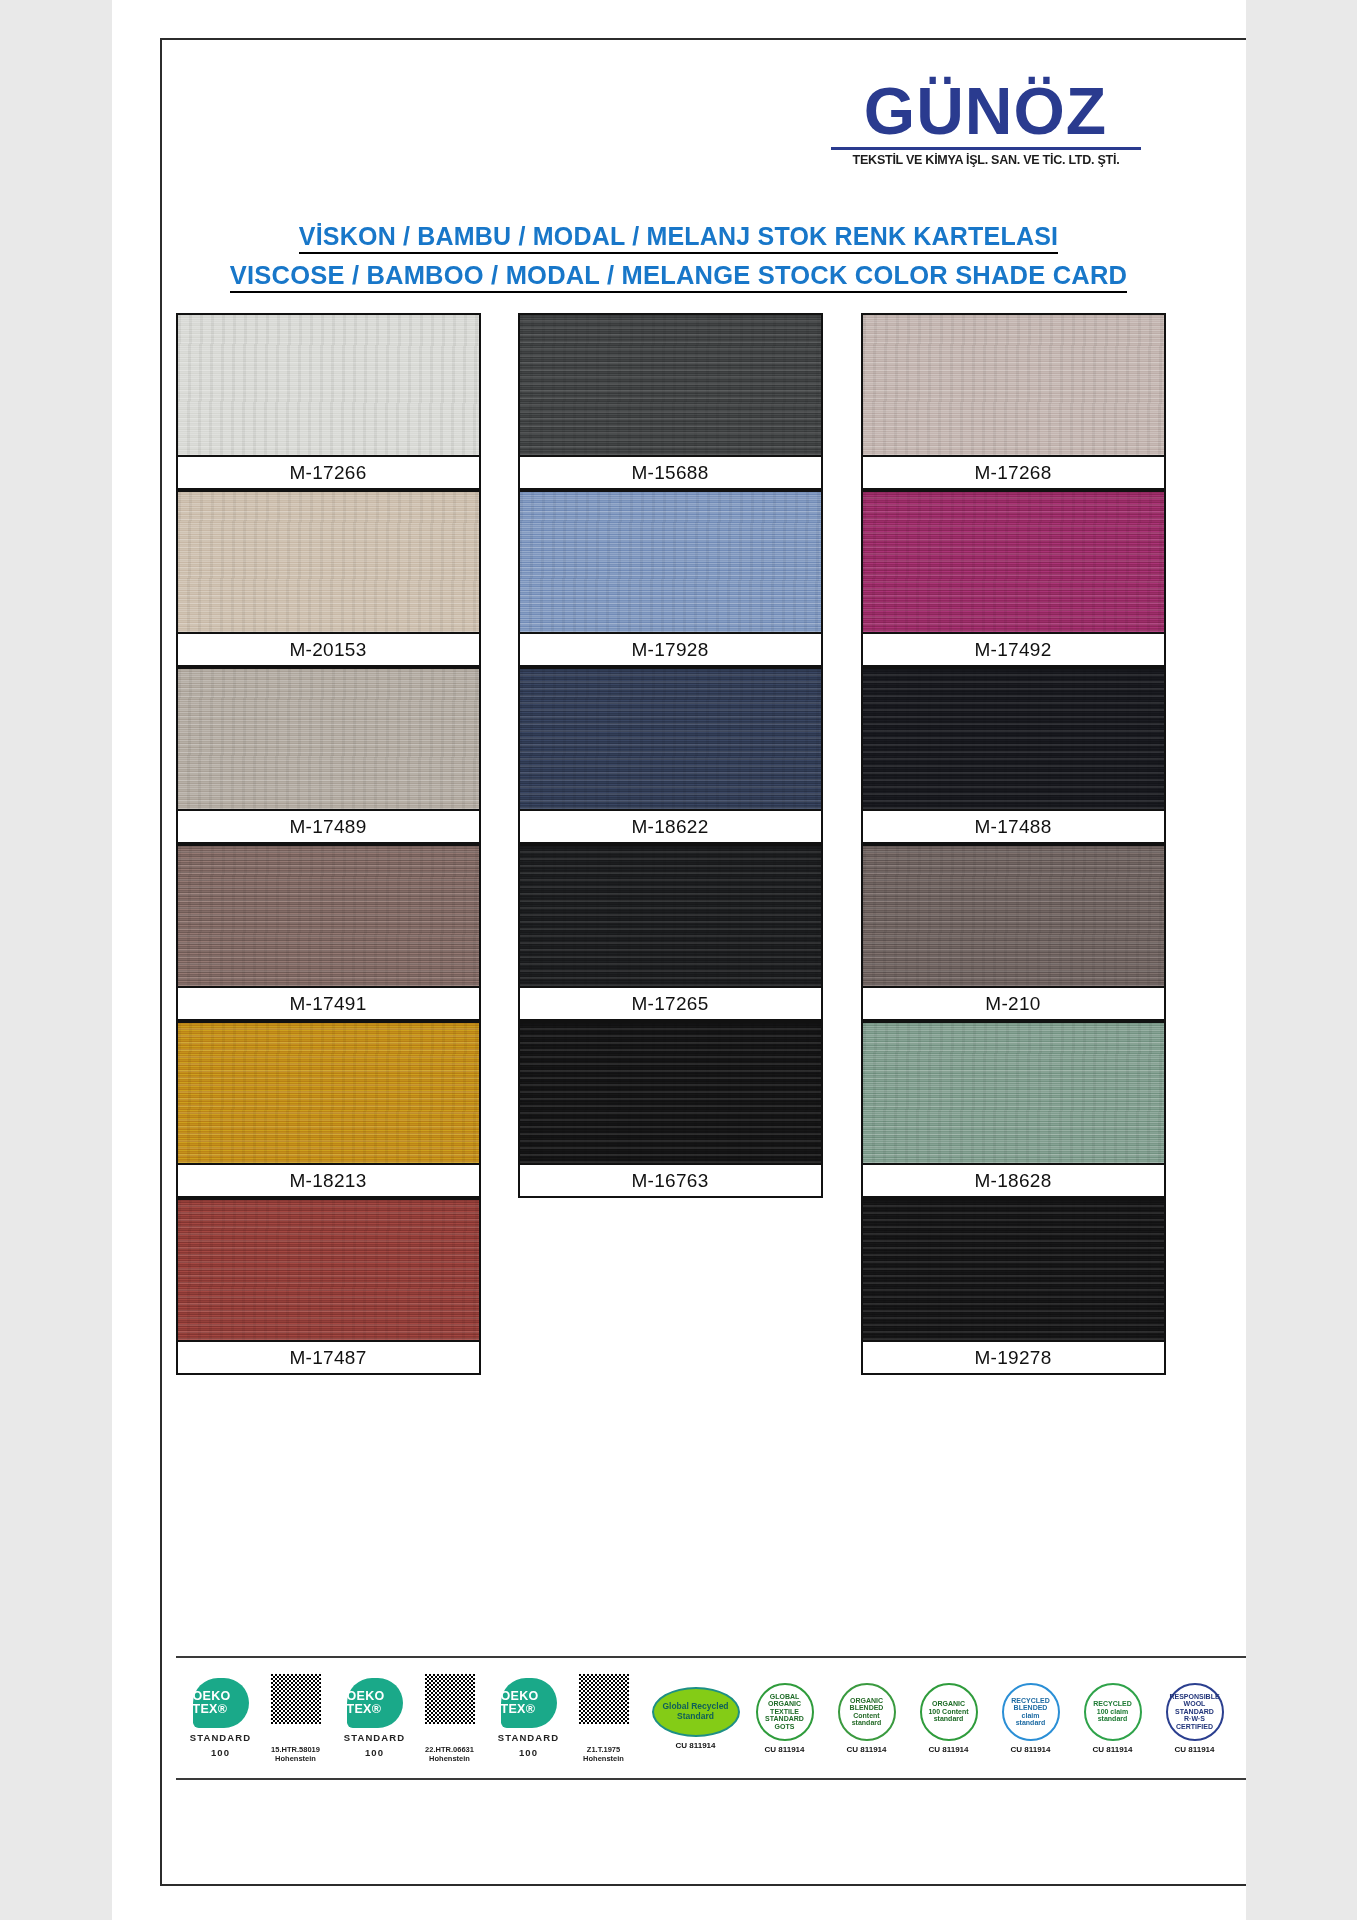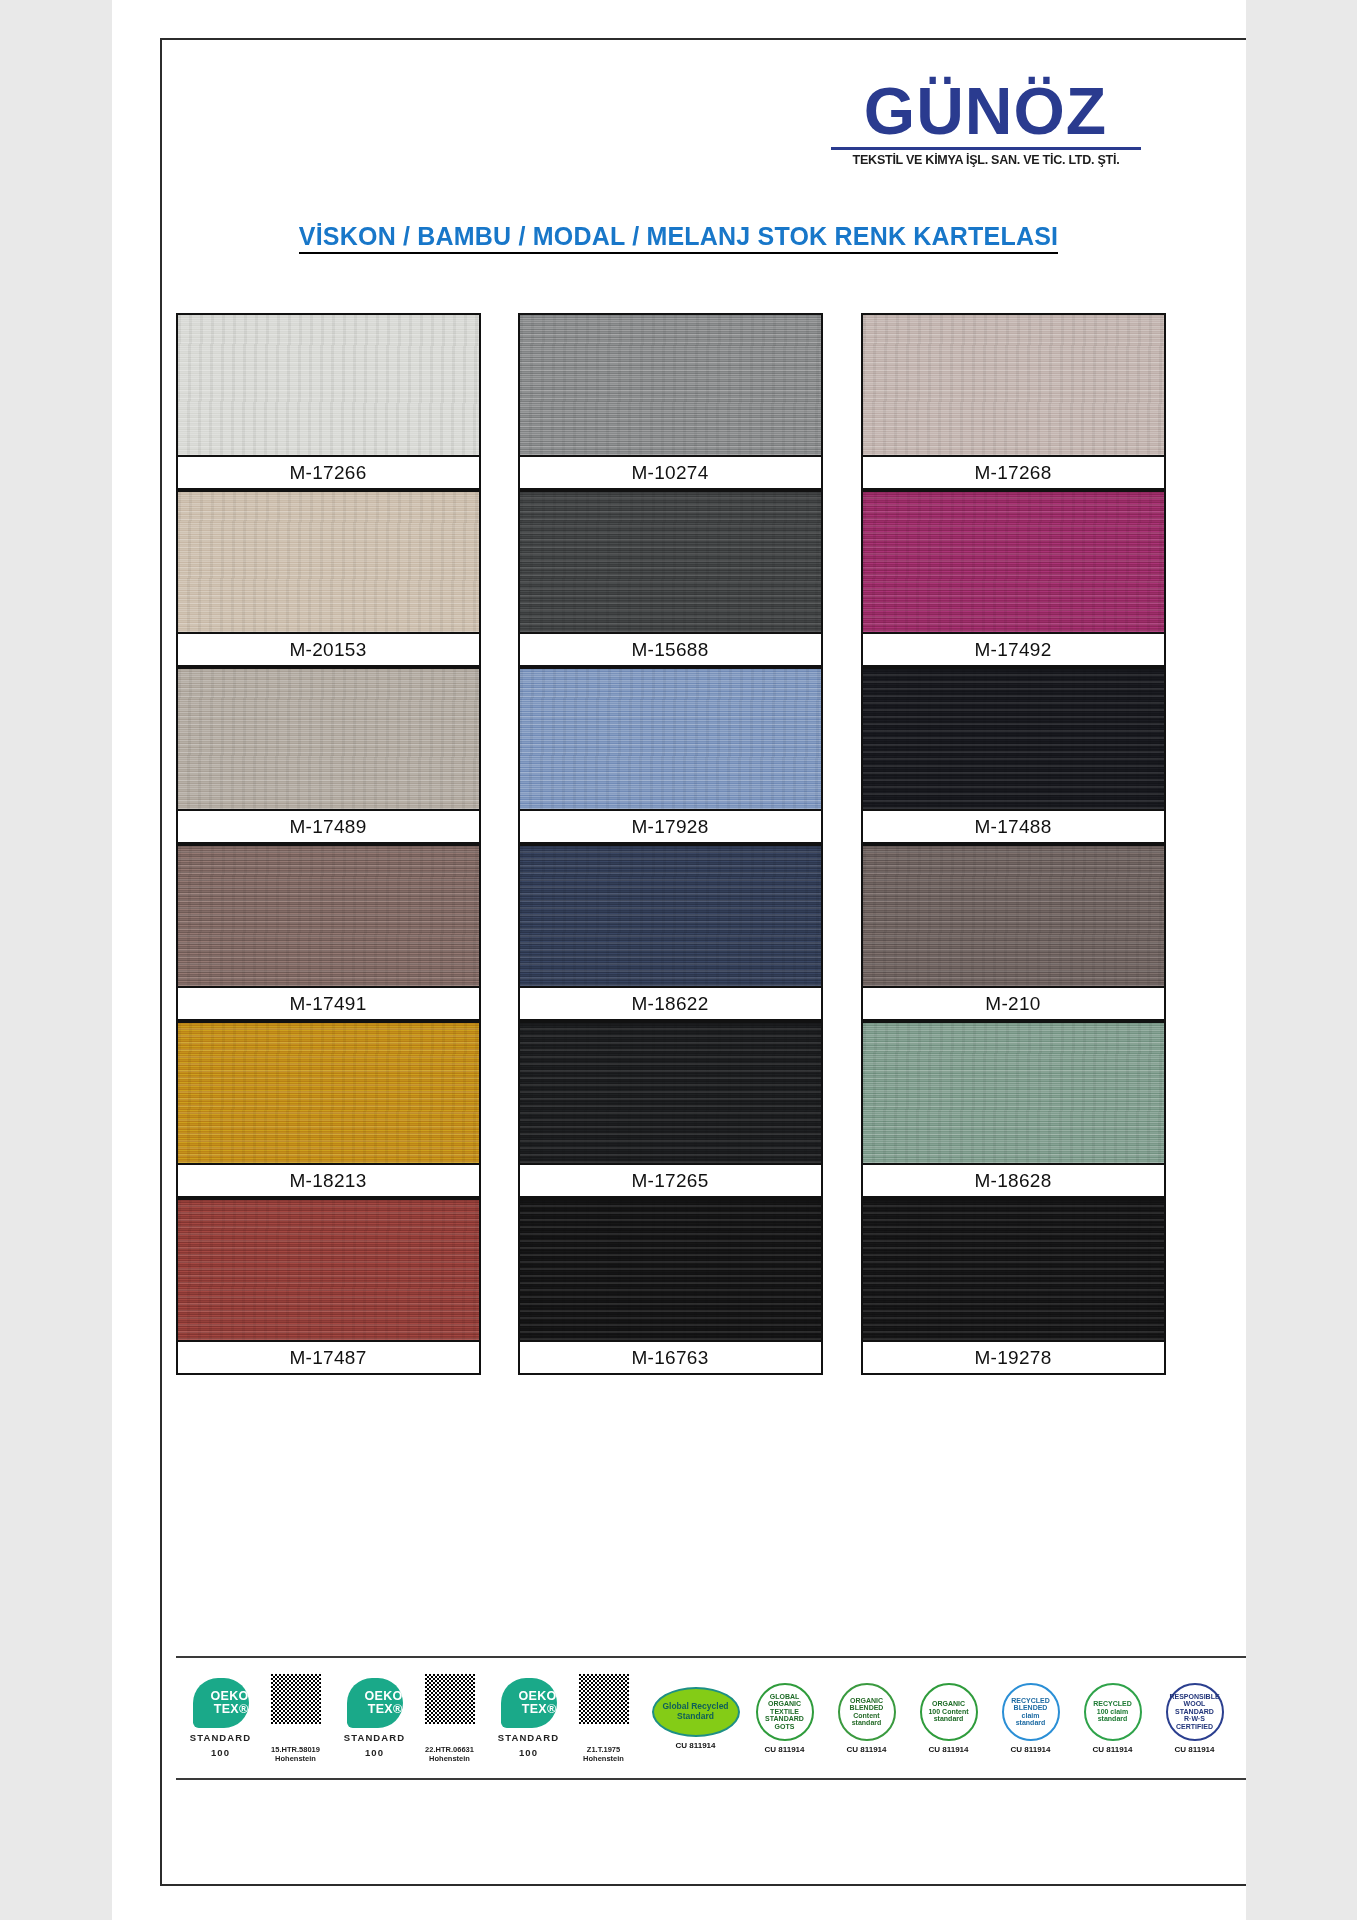--- a/index.html
+++ b/index.html
@@ -37,21 +37,21 @@
     mix-blend-mode:overlay;pointer-events:none;}
   .sw::after{content:"";position:absolute;inset:0;
     background-image:repeating-linear-gradient(0deg,rgba(255,255,255,.10) 0px,rgba(255,255,255,.10) 2px,transparent 2px,transparent 7px),
       repeating-linear-gradient(91deg,rgba(0,0,0,.05) 0px,rgba(0,0,0,.05) 3px,transparent 3px,transparent 11px);
     pointer-events:none;}
 
   
   .certs{position:absolute;left:64px;top:1656px;width:1230px;height:124px;border-top:2px solid #3a3a3a;border-bottom:2px solid #3a3a3a;display:flex;align-items:center;justify-content:flex-start;padding:0 10px;box-sizing:border-box;gap:0;}
   .oeko-pair{display:flex;align-items:center;gap:4px;margin-right:8px;}
   .oeko-badge{display:flex;flex-direction:column;align-items:center;width:70px;}
-  .oeko-drop{width:56px;height:50px;background:#1aa989;border-radius:26px 26px 26px 6px;display:flex;flex-direction:column;align-items:flex-end;justify-content:center;color:#fff;font-weight:bold;font-size:12.5px;line-height:13px;letter-spacing:.3px;}
+  .oeko-drop{width:56px;height:50px;background:#1aa989;border-radius:26px 26px 26px 6px;display:flex;flex-direction:column;align-items:flex-start;justify-content:center;color:#fff;font-weight:bold;font-size:12.5px;line-height:13px;letter-spacing:.3px;}
   .oeko-std{font-size:9.5px;font-weight:bold;color:#222;letter-spacing:1.1px;margin-top:4px;line-height:11px;}
   .qr-badge{display:flex;flex-direction:column;align-items:center;width:72px;}
   .qr{width:50px;height:50px;background:
     repeating-linear-gradient(0deg,#000 0 2px,#fff 2px 4px),
     repeating-linear-gradient(90deg,#000 0 2px,#fff 2px 4px);
     background-blend-mode:difference;border:1px solid #fff;}
   .qr-num{font-size:7.5px;font-weight:bold;color:#222;margin-top:20px;line-height:9px;}
   .qr-lab{font-size:7.5px;font-weight:bold;color:#222;line-height:9px;}
 
   .round-badge{display:flex;flex-direction:column;align-items:center;width:82px;}
@@ -73,20 +73,21 @@
   <div class="sheet-border"></div>
 
   <div class="logo-wrap">
     <div class="logo-word">GÜNÖZ</div>
     <div class="logo-rule"></div>
     <div class="logo-sub">TEKSTİL VE KİMYA İŞL. SAN. VE TİC. LTD. ŞTİ.</div>
   </div>
 
   <div class="titles">
     <div class="title-line t1">VİSKON / BAMBU / MODAL / MELANJ STOK RENK KARTELASI</div><br>
+    <div class="title-line t2">VISCOSE / BAMBOO / MODAL / MELANGE STOCK COLOR SHADE CARD</div>
   </div>
 
   <div class="grid">
 
     <div class="col col1">
       <div class="cell">
           <div class="sw" style="background:#d9dad6"></div>
           <div class="lbl">M-17266</div>
         </div>
       <div class="cell">
@@ -105,24 +106,20 @@
           <div class="sw" style="background:#c08a18"></div>
           <div class="lbl">M-18213</div>
         </div>
       <div class="cell">
           <div class="sw" style="background:#8e3b36"></div>
           <div class="lbl">M-17487</div>
         </div>
     </div>
 
     <div class="col col2">
-      <div class="cell">
-          <div class="sw" style="background:#87898a"></div>
-          <div class="lbl">M-10274</div>
-        </div>
       <div class="cell">
           <div class="sw" style="background:#3d3f40"></div>
           <div class="lbl">M-15688</div>
         </div>
       <div class="cell">
           <div class="sw" style="background:#7e96be"></div>
           <div class="lbl">M-17928</div>
         </div>
       <div class="cell">
           <div class="sw" style="background:#2f3a52"></div>

